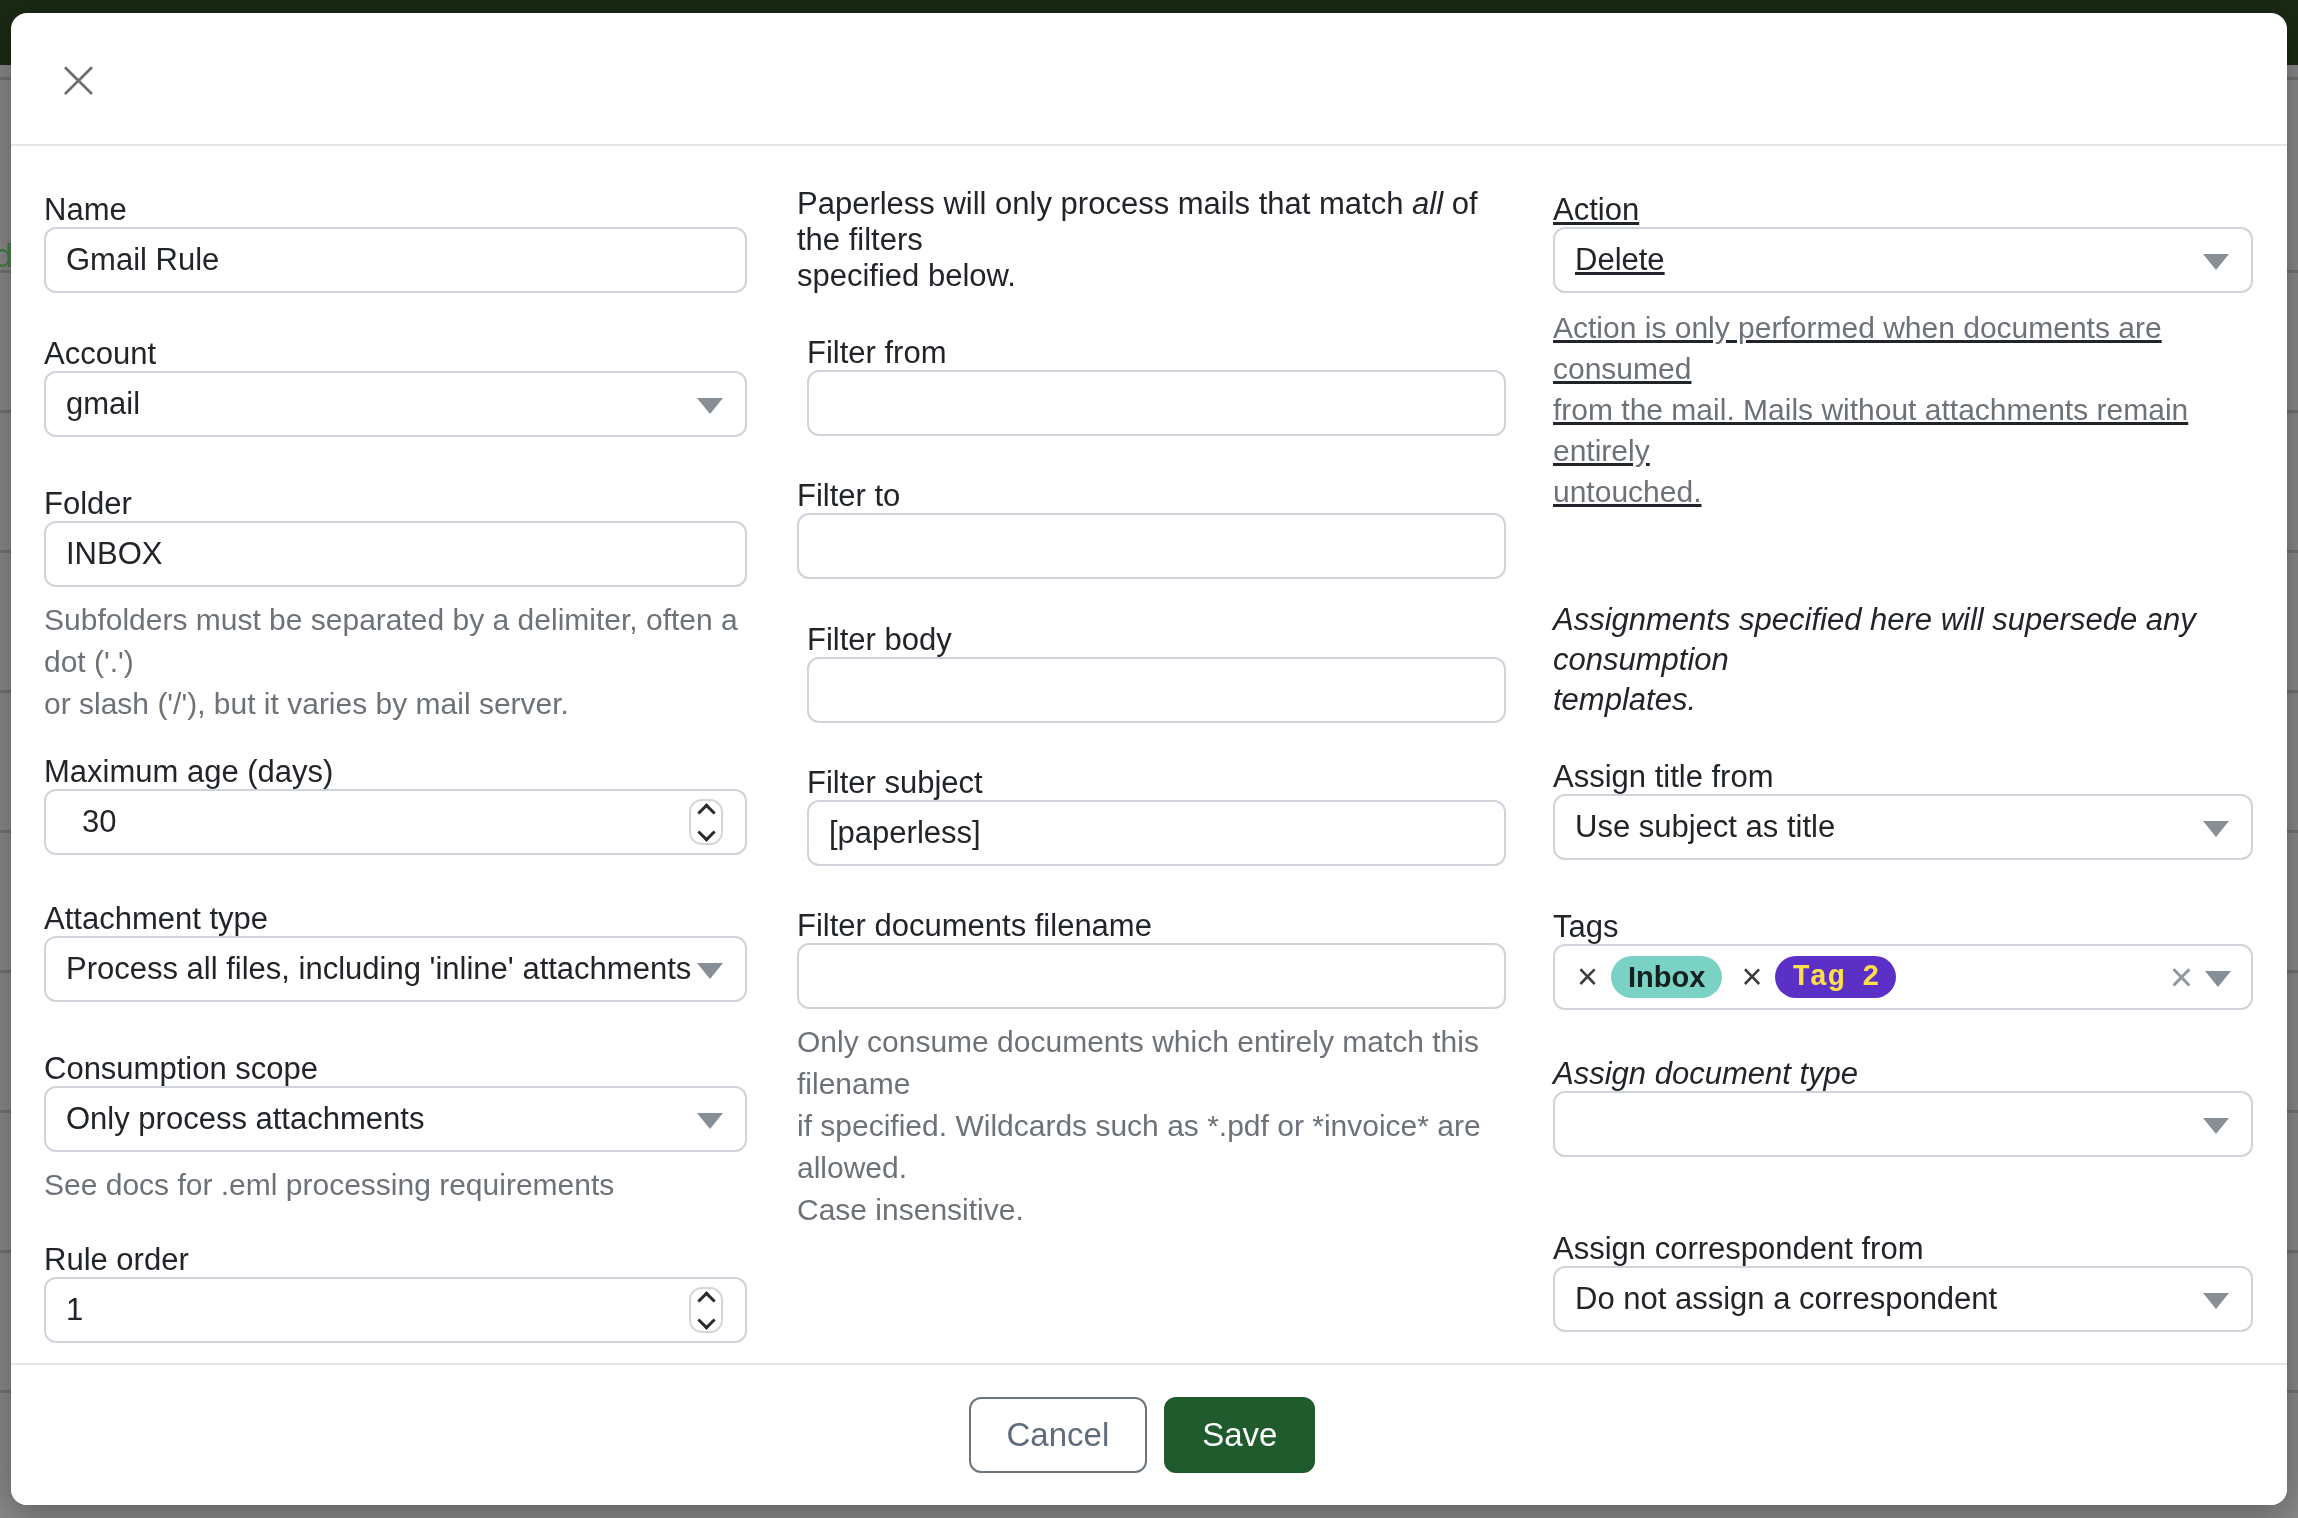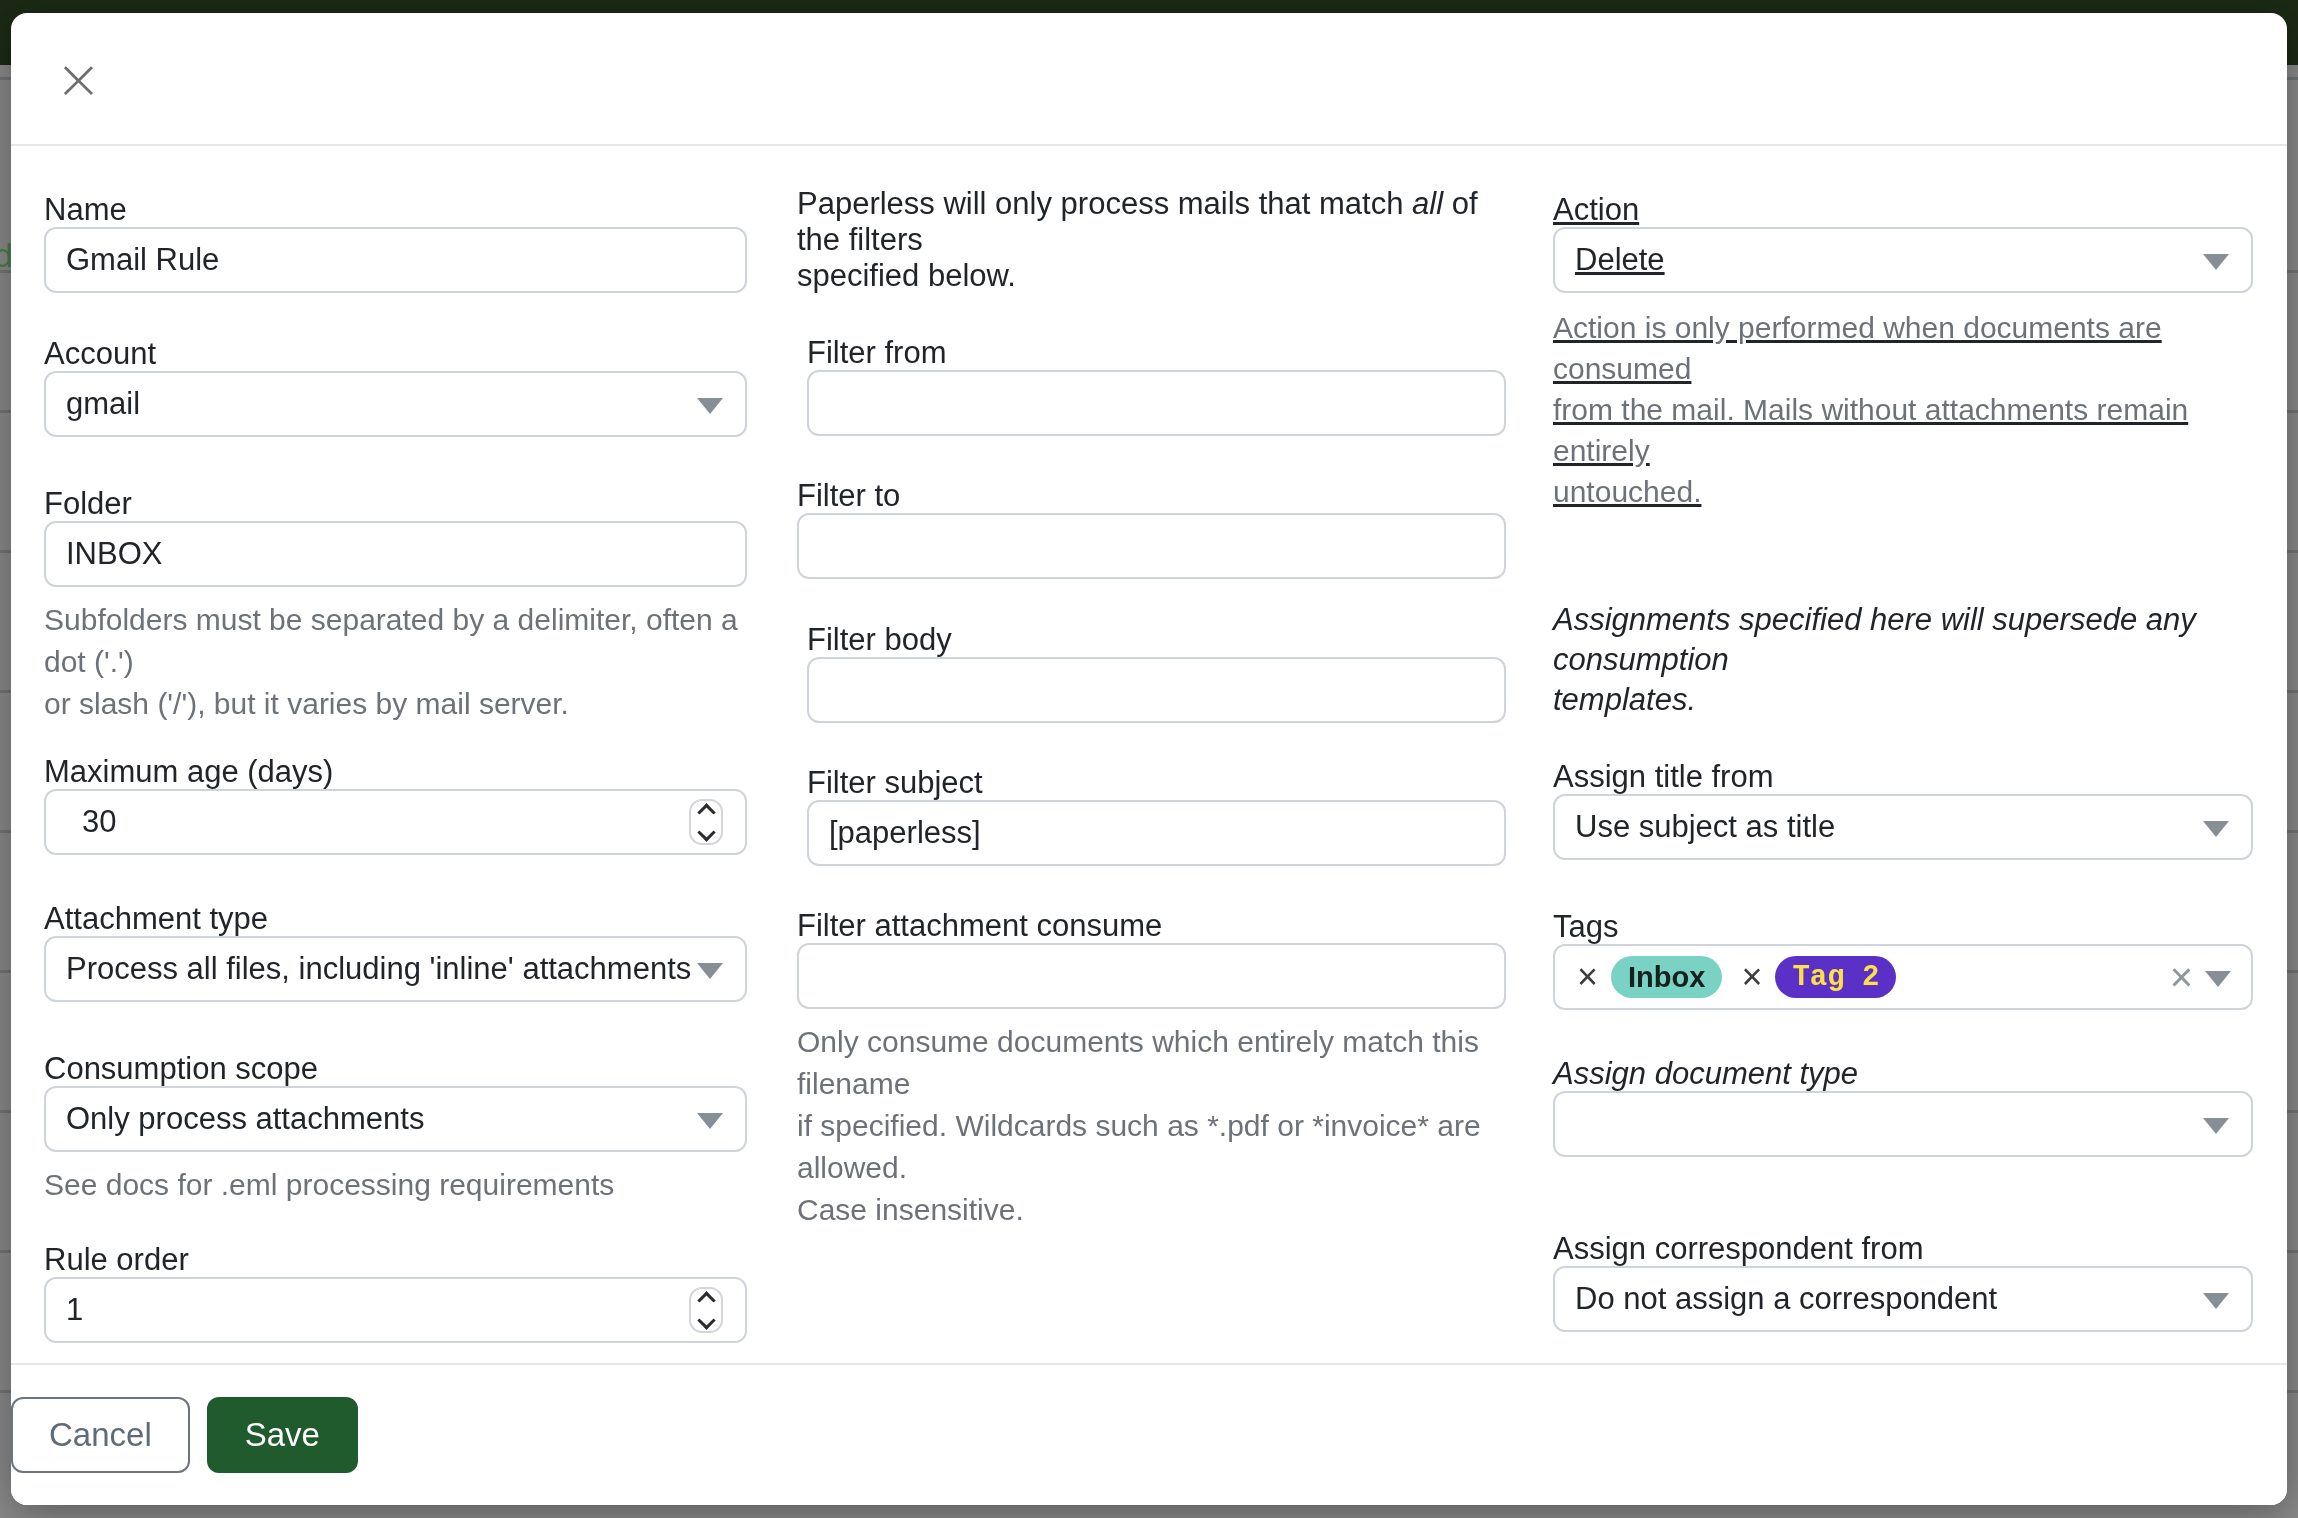--- a/index.html
+++ b/index.html
@@ -87,21 +87,21 @@
   .check-row{display:flex;align-items:center;margin-top:0;}
   .checkbox{
     width:34px;height:34px;border-radius:8px;background:#245c2d;
     display:flex;align-items:center;justify-content:center;flex:0 0 auto;cursor:pointer;
   }
   .checkbox .mark{color:#fff;font-size:26px;font-weight:700;line-height:1;}
   .check-label{font-size:31px;color:#212529;margin-left:19px;}
   
   .modal-footer{
     position:absolute;left:0;right:0;top:1350px;height:142px;box-sizing:border-box;
-    border-top:2px solid #e4e7ea;display:flex;align-items:center;justify-content:flex-start;
+    border-top:2px solid #e4e7ea;display:flex;align-items:center;justify-content:center;
     padding-right:14px;gap:17px;border-radius:0 0 16px 16px;background:#fff;
   }
   .btn{height:76px;border-radius:12px;font-size:33px;display:flex;align-items:center;
     padding:0 36px;cursor:pointer;box-sizing:border-box;font-family:"Liberation Sans",sans-serif;}
   .btn-cancel{background:#fff;border:2px solid #6c757d;color:#5f6b7a;}
   .btn-save{background:#1f5b2c;border:2px solid #1f5b2c;color:#ffffff;}
 </style>
 </head>
 <body>
 
@@ -196,21 +196,21 @@
       <label class="form-label">Filter body</label>
       <input class="control" type="text" value="" style="">
     </div>
 
     <div class="group mb-43">
       <label class="form-label">Filter subject</label>
       <input class="control" type="text" value="[paperless]" style="">
     </div>
 
     <div class="group mb-0">
-      <label class="form-label">Filter attachment consume</label>
+      <label class="form-label">Filter documents filename</label>
       <input class="control" type="text" value="" style="">
       <div class="help">Only consume documents which entirely match this filename
 if specified. Wildcards such as *.pdf or *invoice* are allowed.
 Case insensitive.</div>
     </div>
   </div>
 
   <div class="col col-right">
 
     <div class="group mb-88">

